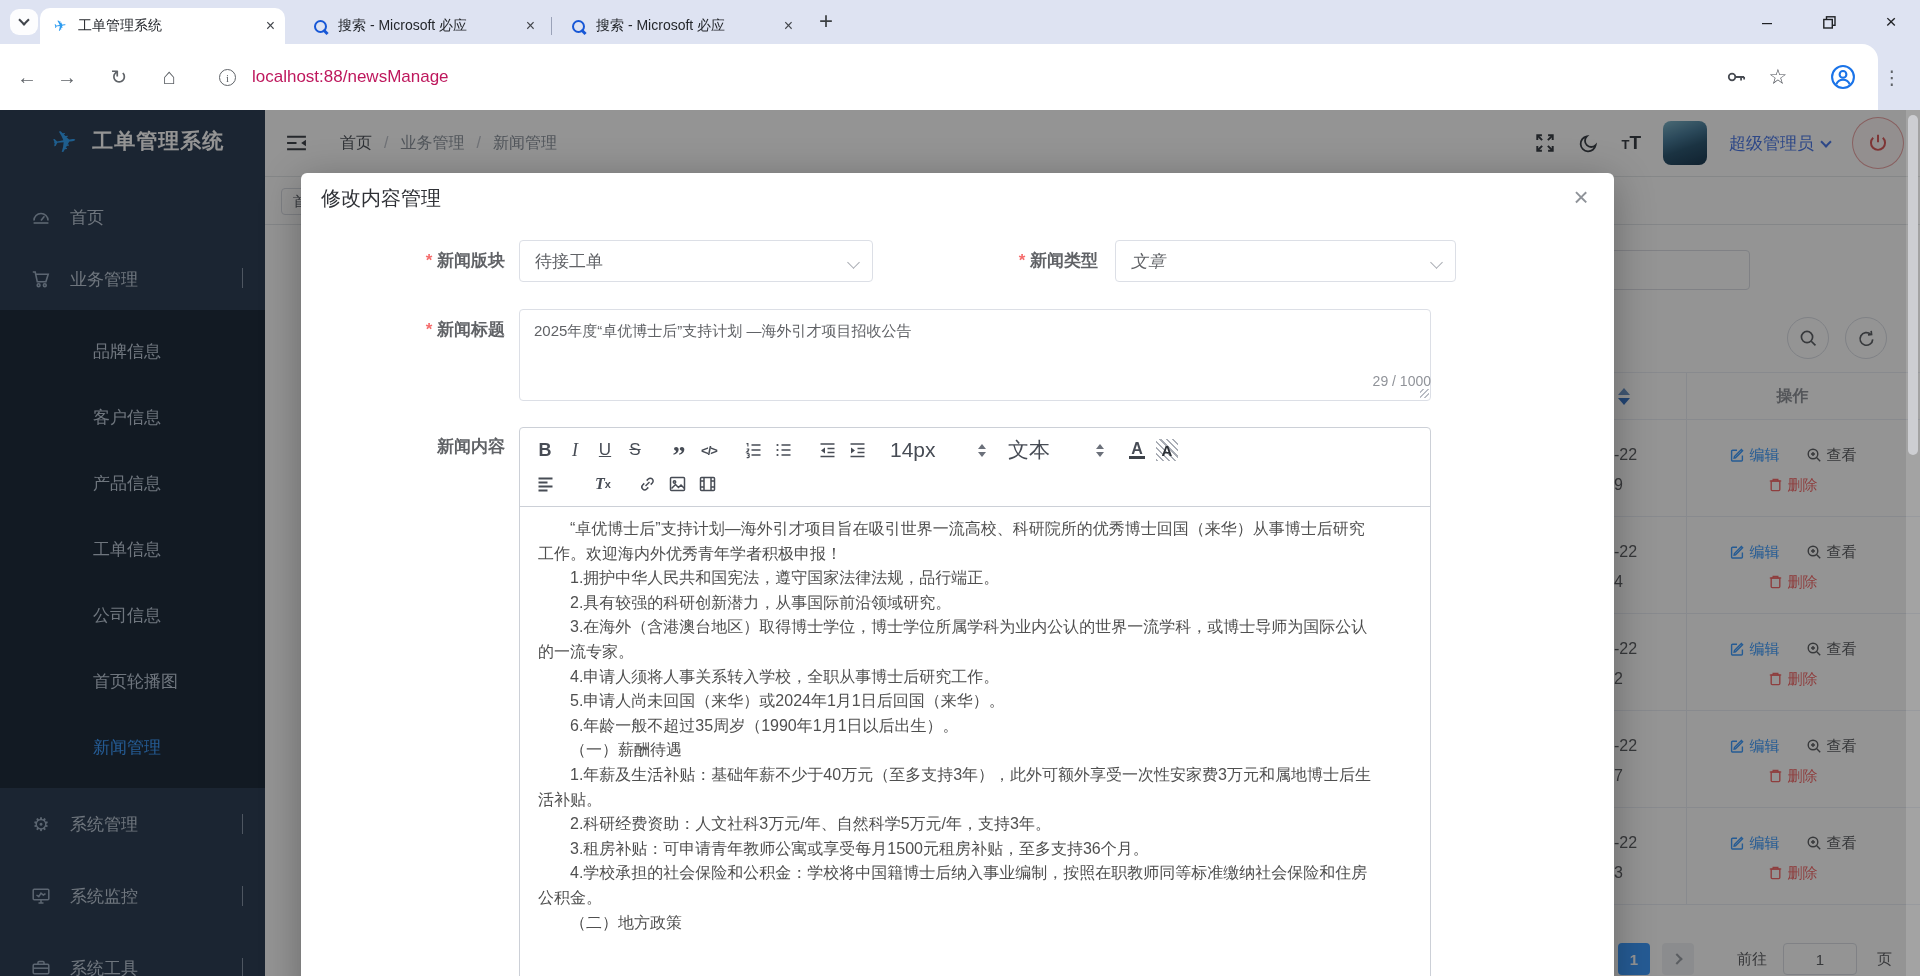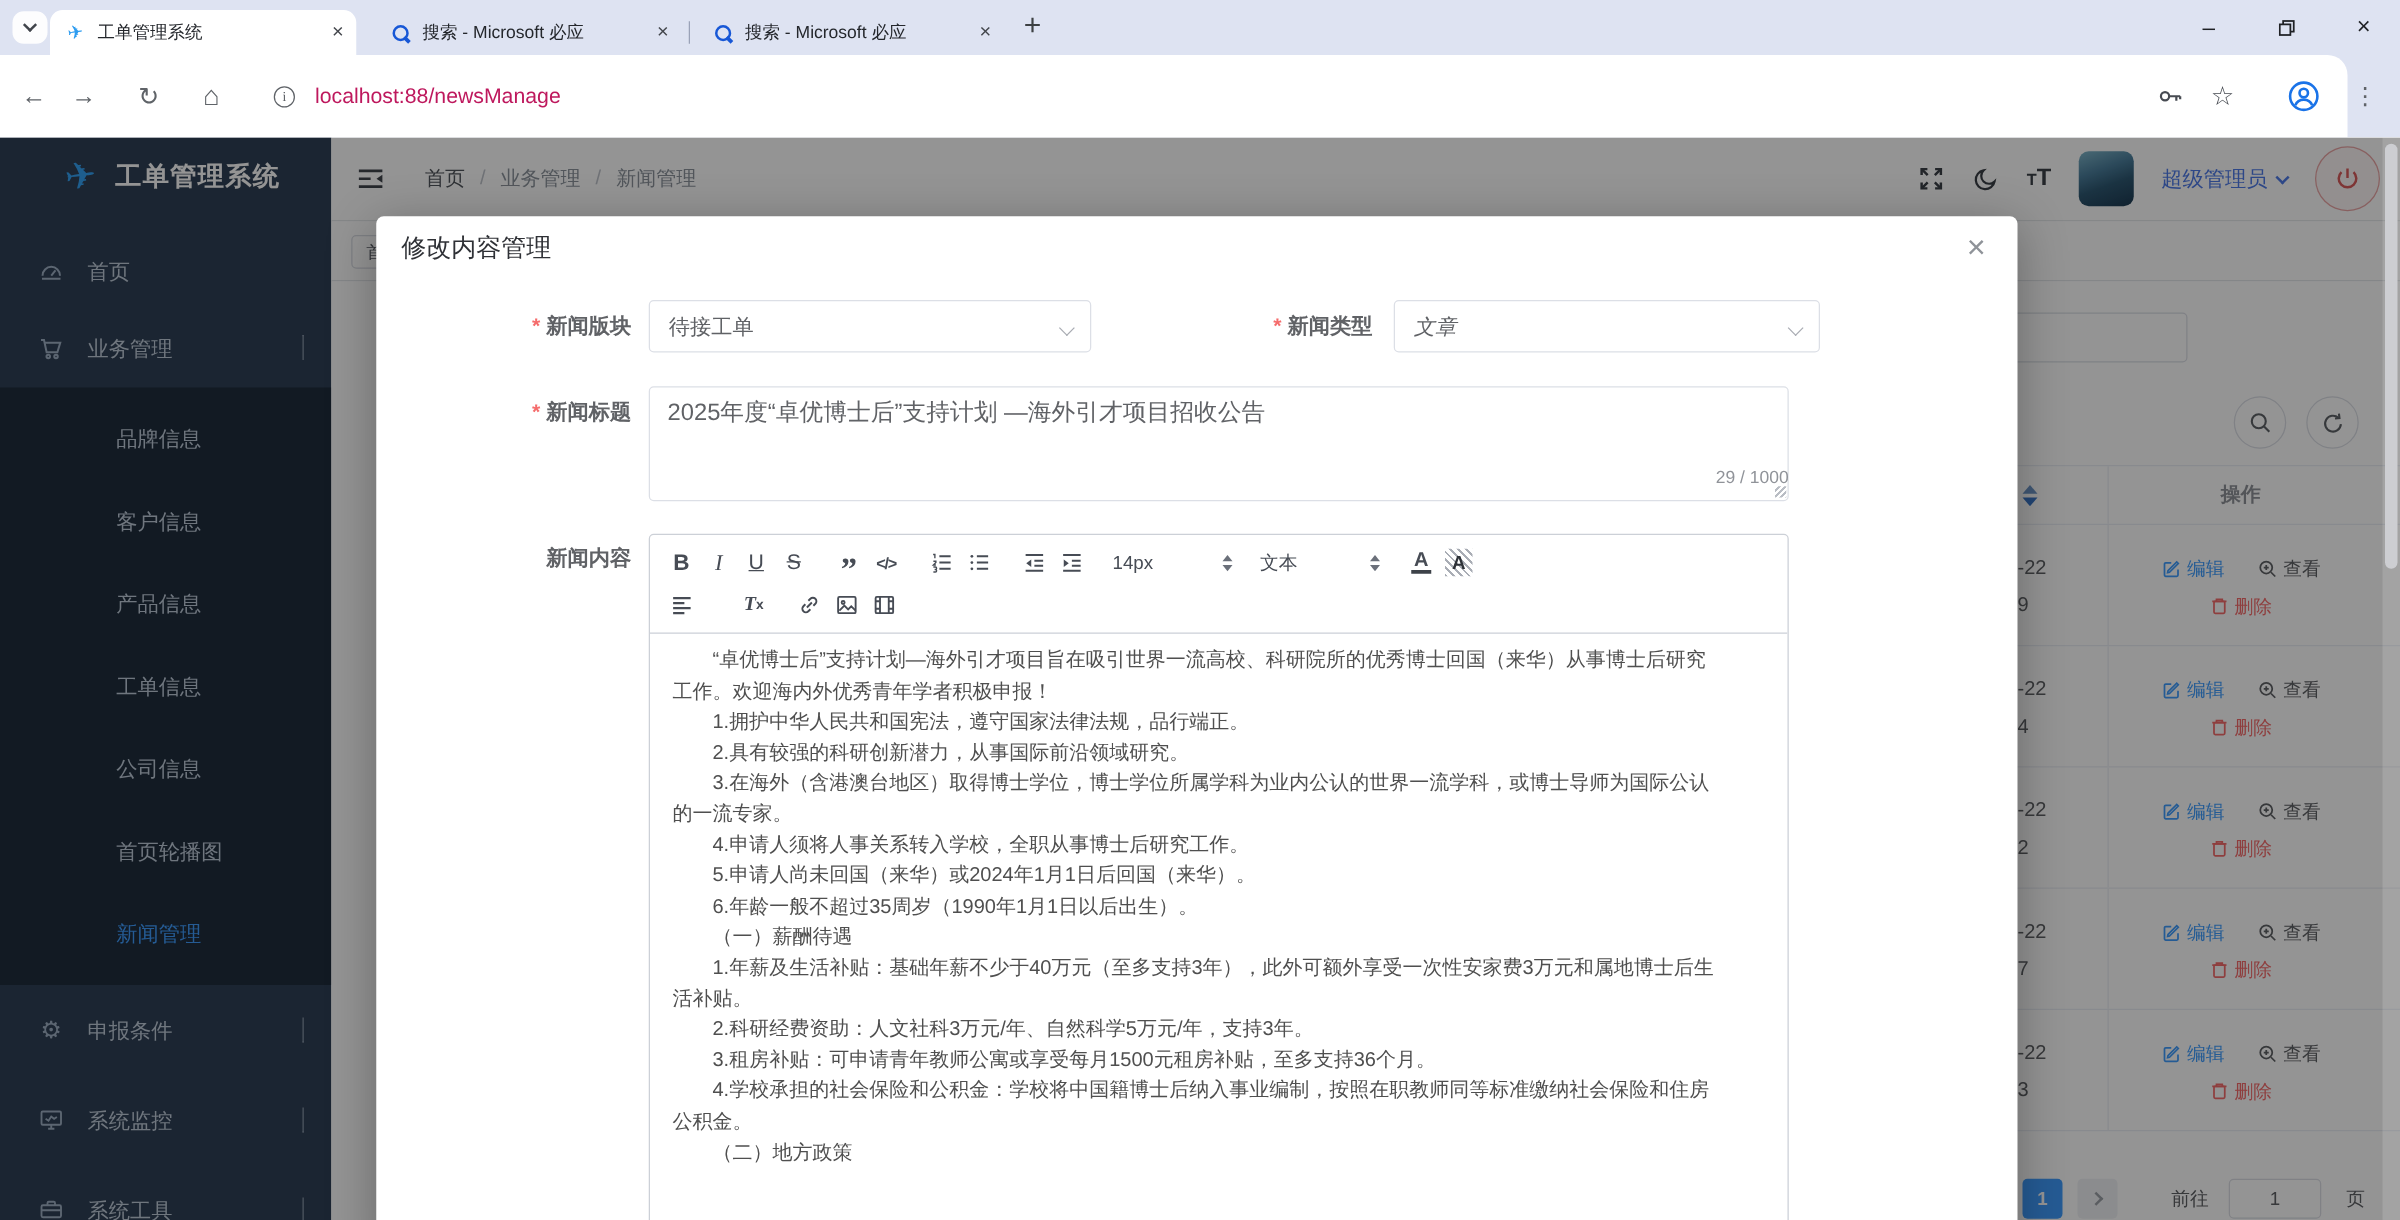--- a/index.html
+++ b/index.html
@@ -130,36 +130,36 @@
   .lab-section{left:40px;top:67px;width:164px;}
   .lab-type{left:620px;top:67px;width:177px;}
   .lab-title{left:40px;top:136px;width:164px;}
   .lab-content{left:40px;top:253px;width:164px;}
   .sel{position:absolute;height:42px;border:1px solid #dcdfe6;border-radius:4px;background:#fff;
     display:flex;align-items:center;padding:0 34px 0 15px;font-size:17px;color:#606266;}
   .sel-section{left:218px;top:67px;width:354px;}
   .sel-type{left:814px;top:67px;width:341px;font-style:italic;}
   .sel-arrow{position:absolute;right:14px;top:17px;width:9px;height:9px;border-right:1.6px solid #a8abb2;border-bottom:1.6px solid #a8abb2;transform:rotate(45deg);}
   .ta-title{position:absolute;left:218px;top:136px;width:912px;height:92px;border:1px solid #dcdfe6;border-radius:4px;
-    resize:none;padding:9px 14px;font-size:19px;color:#606266;font-family:inherit;line-height:24px;outline:none;background:#fff;}
+    resize:none;padding:9px 14px;font-size:15px;color:#606266;font-family:inherit;line-height:24px;outline:none;background:#fff;}
   .ta-counter{position:absolute;right:183px;top:200px;font-size:14px;color:#909399;}
   .ta-grip{position:absolute;left:1119px;top:216px;width:9px;height:9px;
     background:repeating-linear-gradient(135deg,transparent 0 2px,#b9bdc4 2px 3.4px);}
   .editor{position:absolute;left:218px;top:254px;width:912px;height:576px;border:1px solid #ccd0d7;border-radius:4px;overflow:hidden;}
   .ql-toolbar{height:79px;border-bottom:1px solid #ccd0d7;padding:5px 10px;}
   .ql-row{display:flex;align-items:center;height:34px;}
   .tbtn{width:30px;height:28px;display:flex;align-items:center;justify-content:center;color:#474c55;font-size:17px;}
   .tgap{width:14px;}
   .b-bold{font-weight:bold;font-size:18px;}
   .b-italic{font-style:italic;font-family:"Liberation Serif",serif;font-size:18px;}
   .b-under{text-decoration:underline;font-size:17px;}
   .b-strike{text-decoration:line-through;font-size:17px;}
   .b-quote{font-family:"Liberation Serif",serif;font-weight:bold;font-size:26px;line-height:10px;padding-top:12px;}
   .b-code{font-size:13px;font-weight:bold;letter-spacing:-1px;}
-  .picker{display:flex;align-items:center;width:104px;padding:0 4px;color:#474c55;font-size:15px;}
+  .picker{display:flex;align-items:center;width:104px;padding:0 4px;color:#474c55;font-size:21px;}
   .ud{margin-left:auto;display:flex;flex-direction:column;gap:3px;}
   .ud i{width:0;height:0;border-left:4.5px solid transparent;border-right:4.5px solid transparent;display:block;}
   .ud .u{border-bottom:5.5px solid #6b707a;}
   .ud .d{border-top:5.5px solid #6b707a;}
   .b-colorA{font-weight:bold;font-size:16px;border-bottom:3.5px solid #3d4249;line-height:15px;padding:0 2px;}
   .b-bgA{font-weight:bold;font-size:15px;width:22px;height:22px;display:flex;align-items:center;justify-content:center;
     background:repeating-linear-gradient(45deg,#a9adb5 0 1.6px,transparent 1.6px 4.4px);color:#2e3238;}
   .b-tx{font-weight:bold;font-size:16px;}
   .b-tx sub{font-size:11px;}
   .ql-body{padding:10px 54px 10px 18px;font-size:16px;line-height:24.6px;color:#4f4f4f;}
@@ -277,21 +277,21 @@
           <div class="s-item">客户信息</div>
           <div class="s-item">产品信息</div>
           <div class="s-item">工单信息</div>
           <div class="s-item">公司信息</div>
           <div class="s-item">首页轮播图</div>
           <div class="s-item active">新闻管理</div>
         </div>
 
         <div class="m-item tall">
           <span class="m-ic" style="font-size:19px;">⚙</span>
-          <span>申报条件</span>
+          <span>系统管理</span>
           <span class="m-chev"><span class="chev-dn"></span></span>
         </div>
         <div class="m-item tall">
           <span class="m-ic">
             <svg width="20" height="20" viewBox="0 0 20 20" fill="none" stroke="currentColor" stroke-width="1.5">
               <rect x="2.2" y="3.2" width="15.6" height="10.6" rx="1"></rect>
                 <path d="M7.5 17h5M10 13.8V17"></path>
                 <path d="M5.5 9l2.3 1.6 2.2-3.4 2.3 1.8 2.2-1.4"></path>
             </svg>
           </span>

